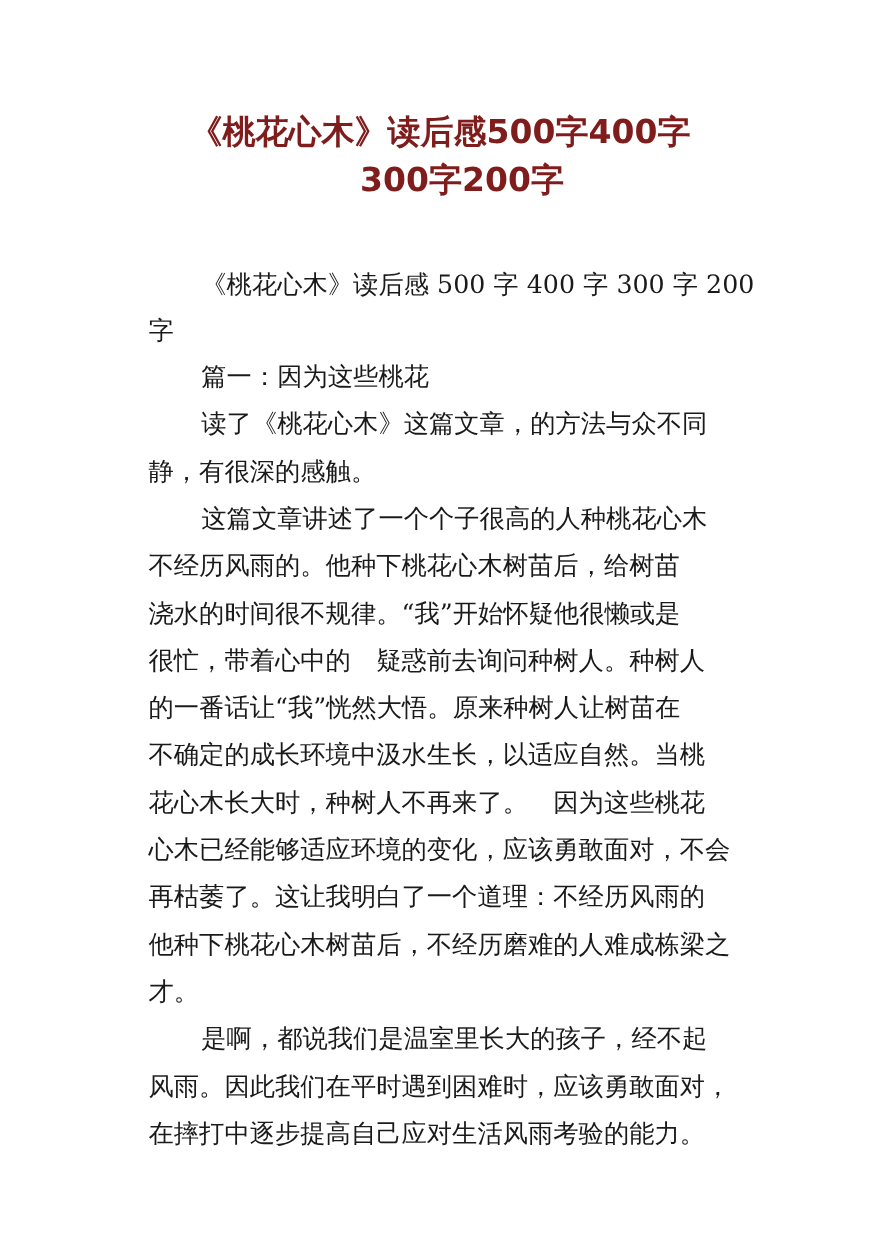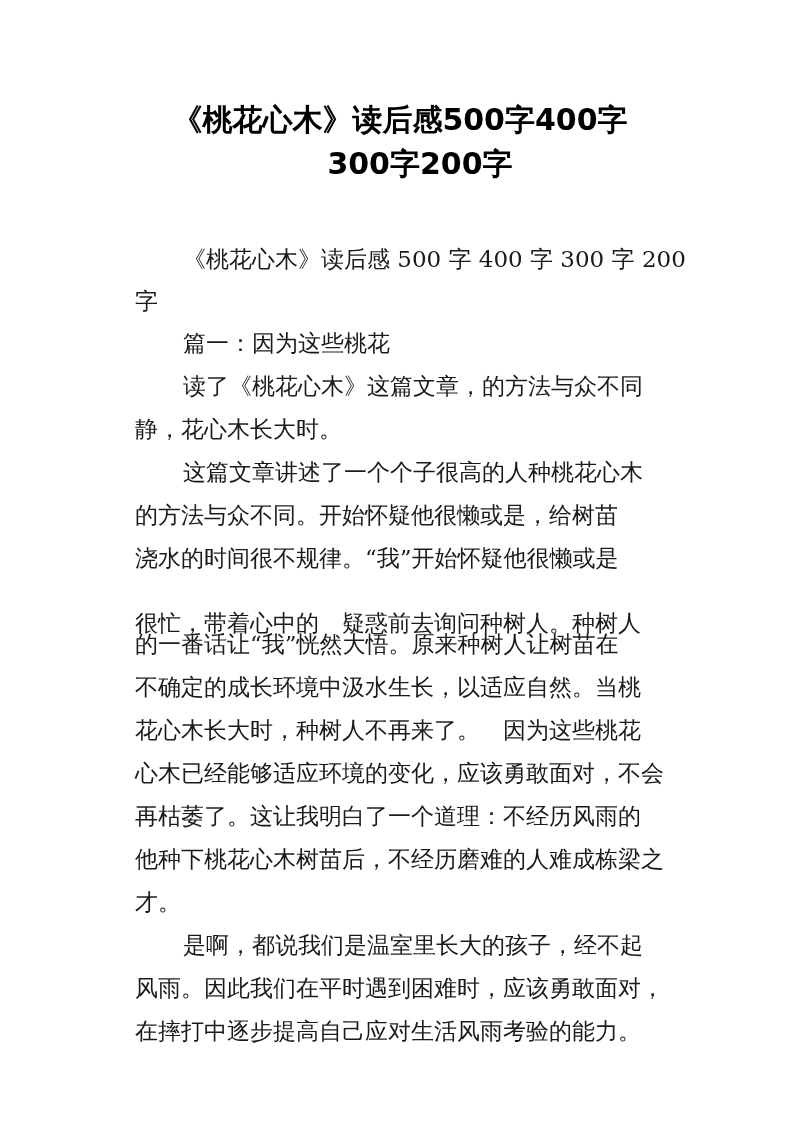--- a/index.html
+++ b/index.html
@@ -1,20 +1,20 @@
 <!DOCTYPE html>
 <html><head>
 <meta charset="utf-8">
 <style>
   html, body { margin: 0; padding: 0; background: #ffffff; }
   body { width: 800px; height: 1132px; position: relative; overflow: hidden; color: #111; }
   .title {
     position: absolute; left: 0; width: 800px; text-align: center;
     font-family: "DejaVu Sans", "Liberation Sans", sans-serif;
-    font-weight: bold; font-size: 30px; color: #000000; letter-spacing: 0px;
+    font-weight: bold; font-size: 30px; color: #7f1d1d; letter-spacing: 0px;
   }
   .t1 { top: 100px; }
   .t2 { top: 144px; padding-left: 20px; }
   .line {
     position: absolute; left: 135px; width: 540px;
     font-family: "DejaVu Serif", "Liberation Serif", serif;
     font-size: 23px; color: #1a1a1a; white-space: nowrap; line-height: 30px;
   }
   .indent { left: 183px; }
 </style>
@@ -23,25 +23,25 @@
 
 <div>
   <div class="title t1">《桃花心木》读后感500字400字</div>
   <div class="title t2">300字200字</div>
 
   <div>
     <div class="line indent" style="top:244px">《桃花心木》读后感 500 字 400 字 300 字 200</div>
     <div class="line" style="top:286px">字</div>
     <div class="line indent" style="top:328px">篇一：因为这些桃花</div>
     <div class="line indent" style="top:371px">读了《桃花心木》这篇文章，的方法与众不同</div>
-    <div class="line" style="top:414px">静，花心木长大时。</div>
+    <div class="line" style="top:414px">静，有很深的感触。</div>
     <div class="line indent" style="top:457px">这篇文章讲述了一个个子很高的人种桃花心木</div>
-    <div class="line" style="top:500px">的方法与众不同。开始怀疑他很懒或是，给树苗</div>
+    <div class="line" style="top:500px">不经历风雨的。他种下桃花心木树苗后，给树苗</div>
     <div class="line" style="top:543px">浇水的时间很不规律。“我”开始怀疑他很懒或是</div>
-    <div class="line" style="top:608px">很忙，带着心中的　疑惑前去询问种树人。种树人</div>
+    <div class="line" style="top:586px">很忙，带着心中的　疑惑前去询问种树人。种树人</div>
     <div class="line" style="top:629px">的一番话让“我”恍然大悟。原来种树人让树苗在</div>
     <div class="line" style="top:672px">不确定的成长环境中汲水生长，以适应自然。当桃</div>
     <div class="line" style="top:715px">花心木长大时，种树人不再来了。　因为这些桃花</div>
     <div class="line" style="top:758px">心木已经能够适应环境的变化，应该勇敢面对，不会</div>
     <div class="line" style="top:801px">再枯萎了。这让我明白了一个道理：不经历风雨的</div>
     <div class="line" style="top:844px">他种下桃花心木树苗后，不经历磨难的人难成栋梁之</div>
     <div class="line" style="top:887px">才。</div>
     <div class="line indent" style="top:930px">是啊，都说我们是温室里长大的孩子，经不起</div>
     <div class="line" style="top:973px">风雨。因此我们在平时遇到困难时，应该勇敢面对，</div>
     <div class="line" style="top:1016px">在摔打中逐步提高自己应对生活风雨考验的能力。</div>

